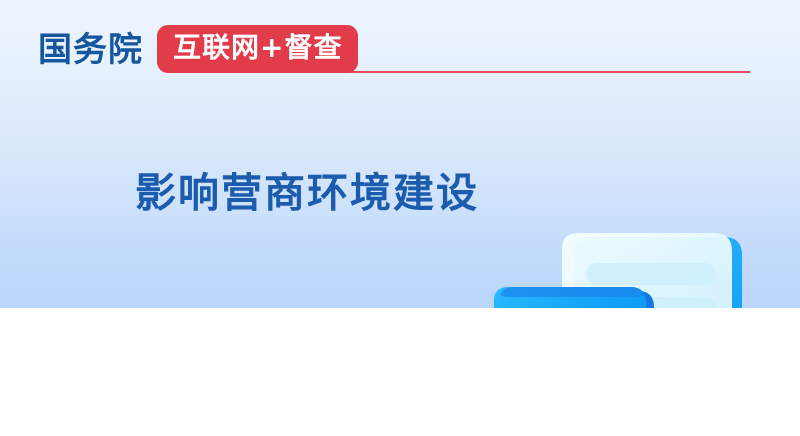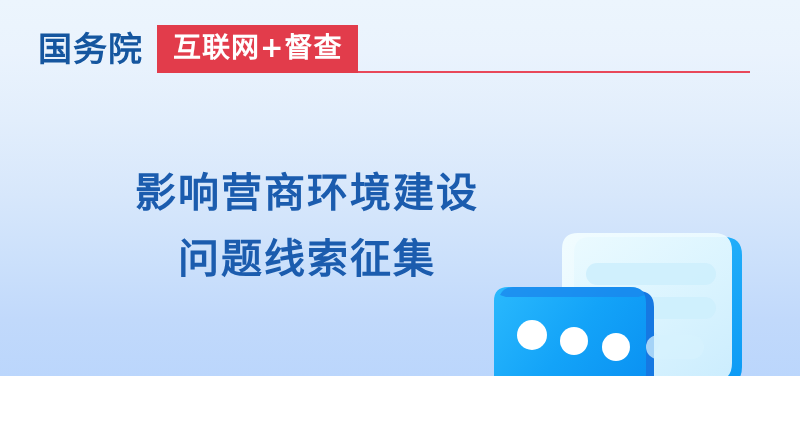--- a/index.html
+++ b/index.html
@@ -6,21 +6,21 @@
   html, body {
     margin: 0;
     padding: 0;
     background: #ffffff;
   }
   * { box-sizing: border-box; }
 
   .banner {
     position: relative;
     width: 800px;
-    height: 376px;
+    height: 308px;
     overflow: hidden;
     font-family: "DejaVu Sans", "Liberation Sans", sans-serif;
     background: linear-gradient(180deg,
         #ecf5fd 0%,
         #eaf3fd 14%,
         #e2eefc 32%,
         #d7e7fb 52%,
         #cbe0fb 70%,
         #c1d9fb 85%,
         #bbd6fc 100%);
@@ -56,21 +56,21 @@
 
   .brand-badge {
     margin-left: 14px;
     background: #e23c4b;
     color: #ffffff;
     font-size: 28px;
     font-weight: bold;
     letter-spacing: 1px;
     line-height: 1;
     padding: 9px 16px 11px 16px;
-    border-radius: 0;
+    border-radius: 11px;
     white-space: nowrap;
     position: relative;
     z-index: 2;
     font-family: "DejaVu Sans", "Liberation Sans", sans-serif;
   }
 
   .header-rule {
     position: absolute;
     left: 344px;
     top: 71px;
@@ -122,21 +122,20 @@
 
     <div class="brand-row">
       <span class="brand-title">国务院</span>
       <span class="brand-badge">互联网+督查</span>
     </div>
 
   </div>
 
   <div class="title-block">
     <span class="title-line">影响营商环境建设</span>
-    <span class="title-line">问题线索征集</span>
   </div>
 
   <div class="illustration">
     <svg width="330" height="221" viewBox="0 0 330 221" xmlns="http://www.w3.org/2000/svg">
       <defs>
         <linearGradient id="smallBubbleGrad" x1="0" y1="0" x2="1" y2="0.65">
           <stop offset="0%" stop-color="#2ab9fd"></stop>
           <stop offset="55%" stop-color="#13a3f8"></stop>
           <stop offset="100%" stop-color="#0b93f3"></stop>
         </linearGradient>

